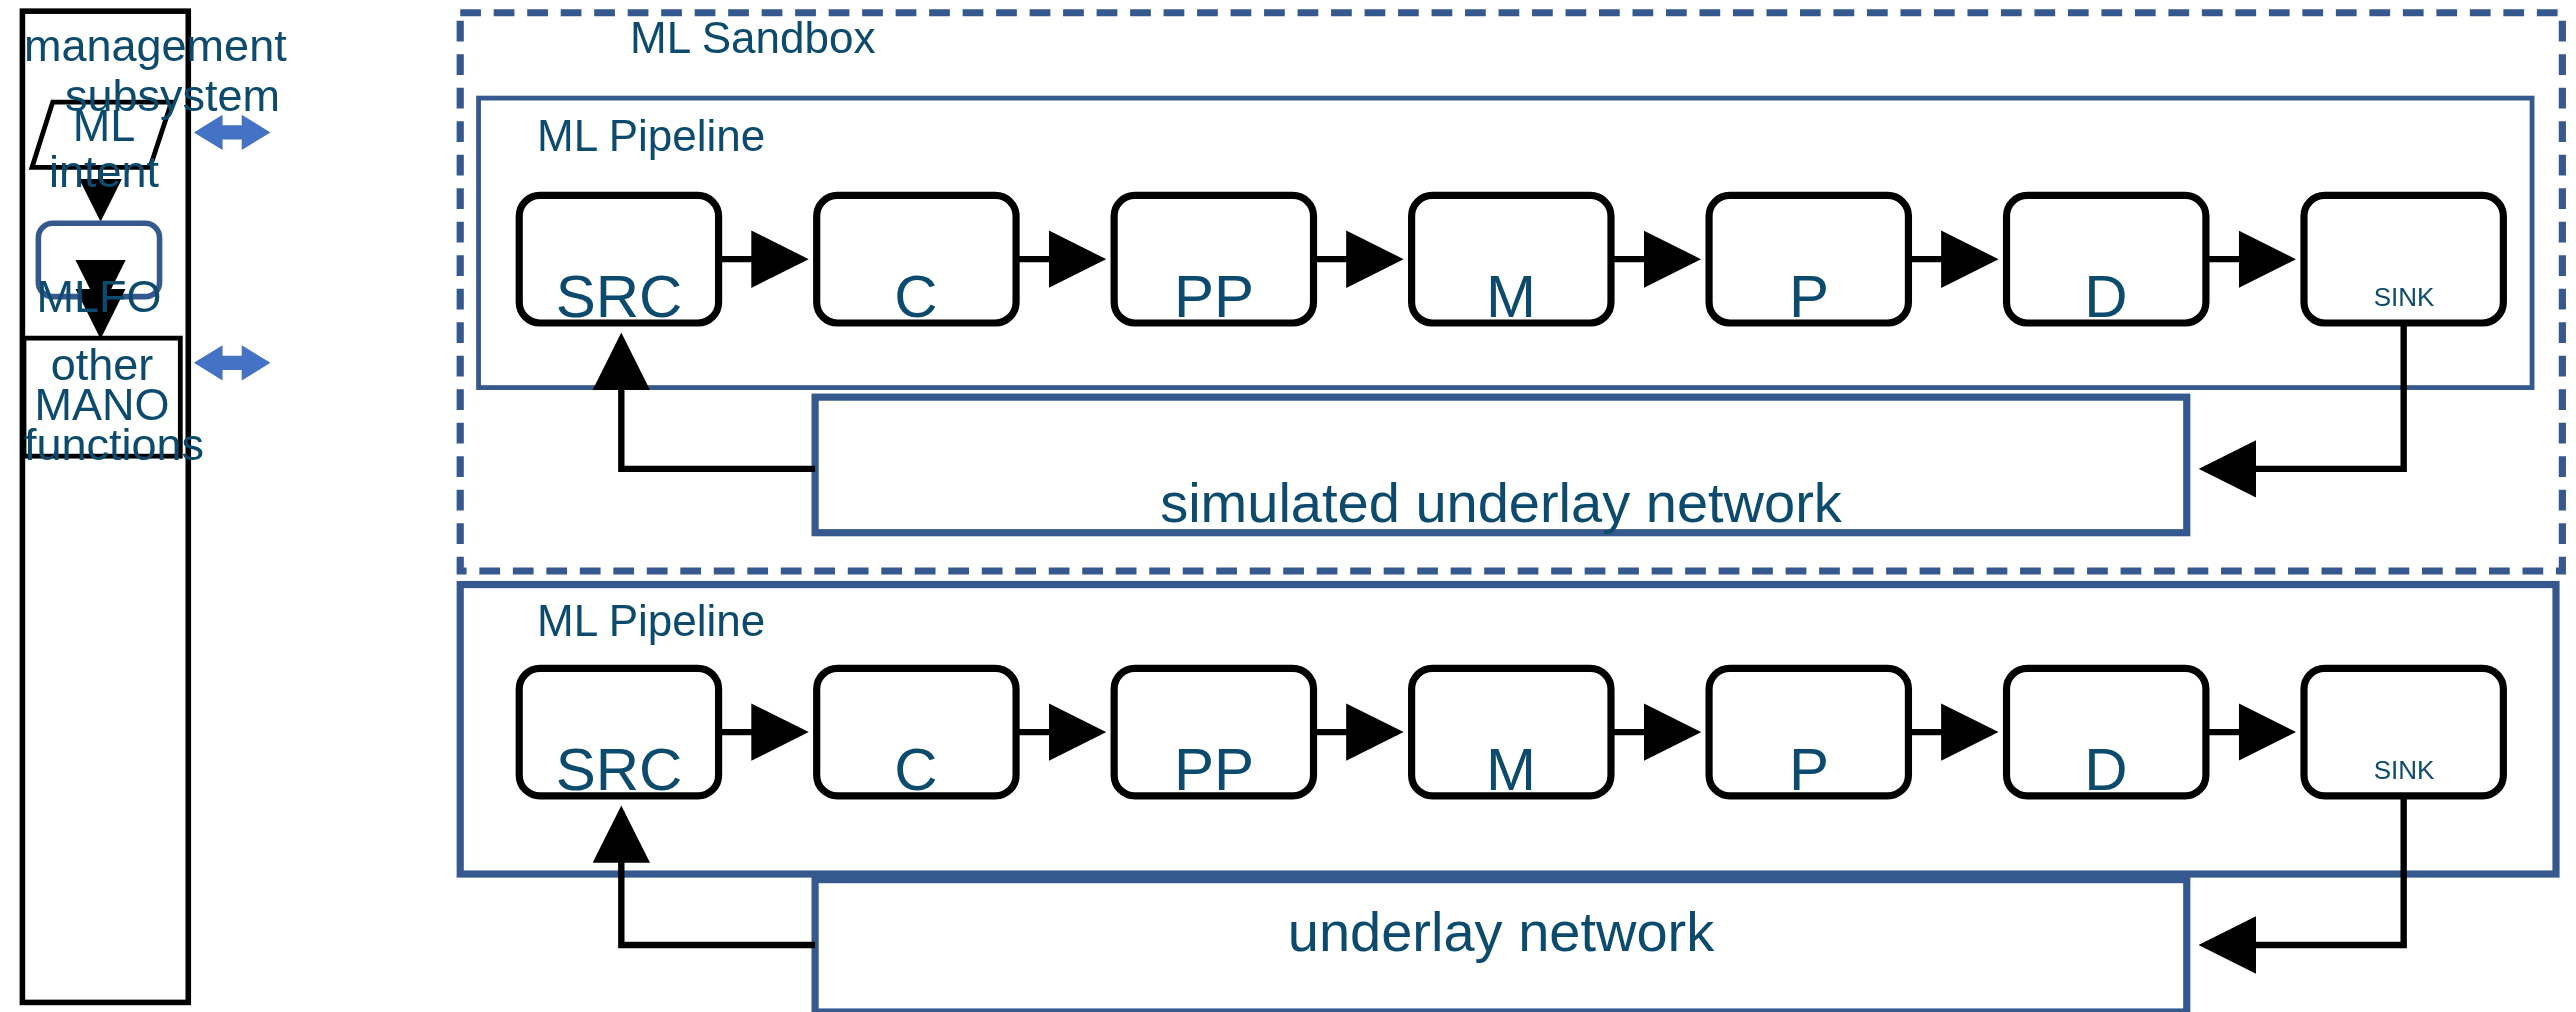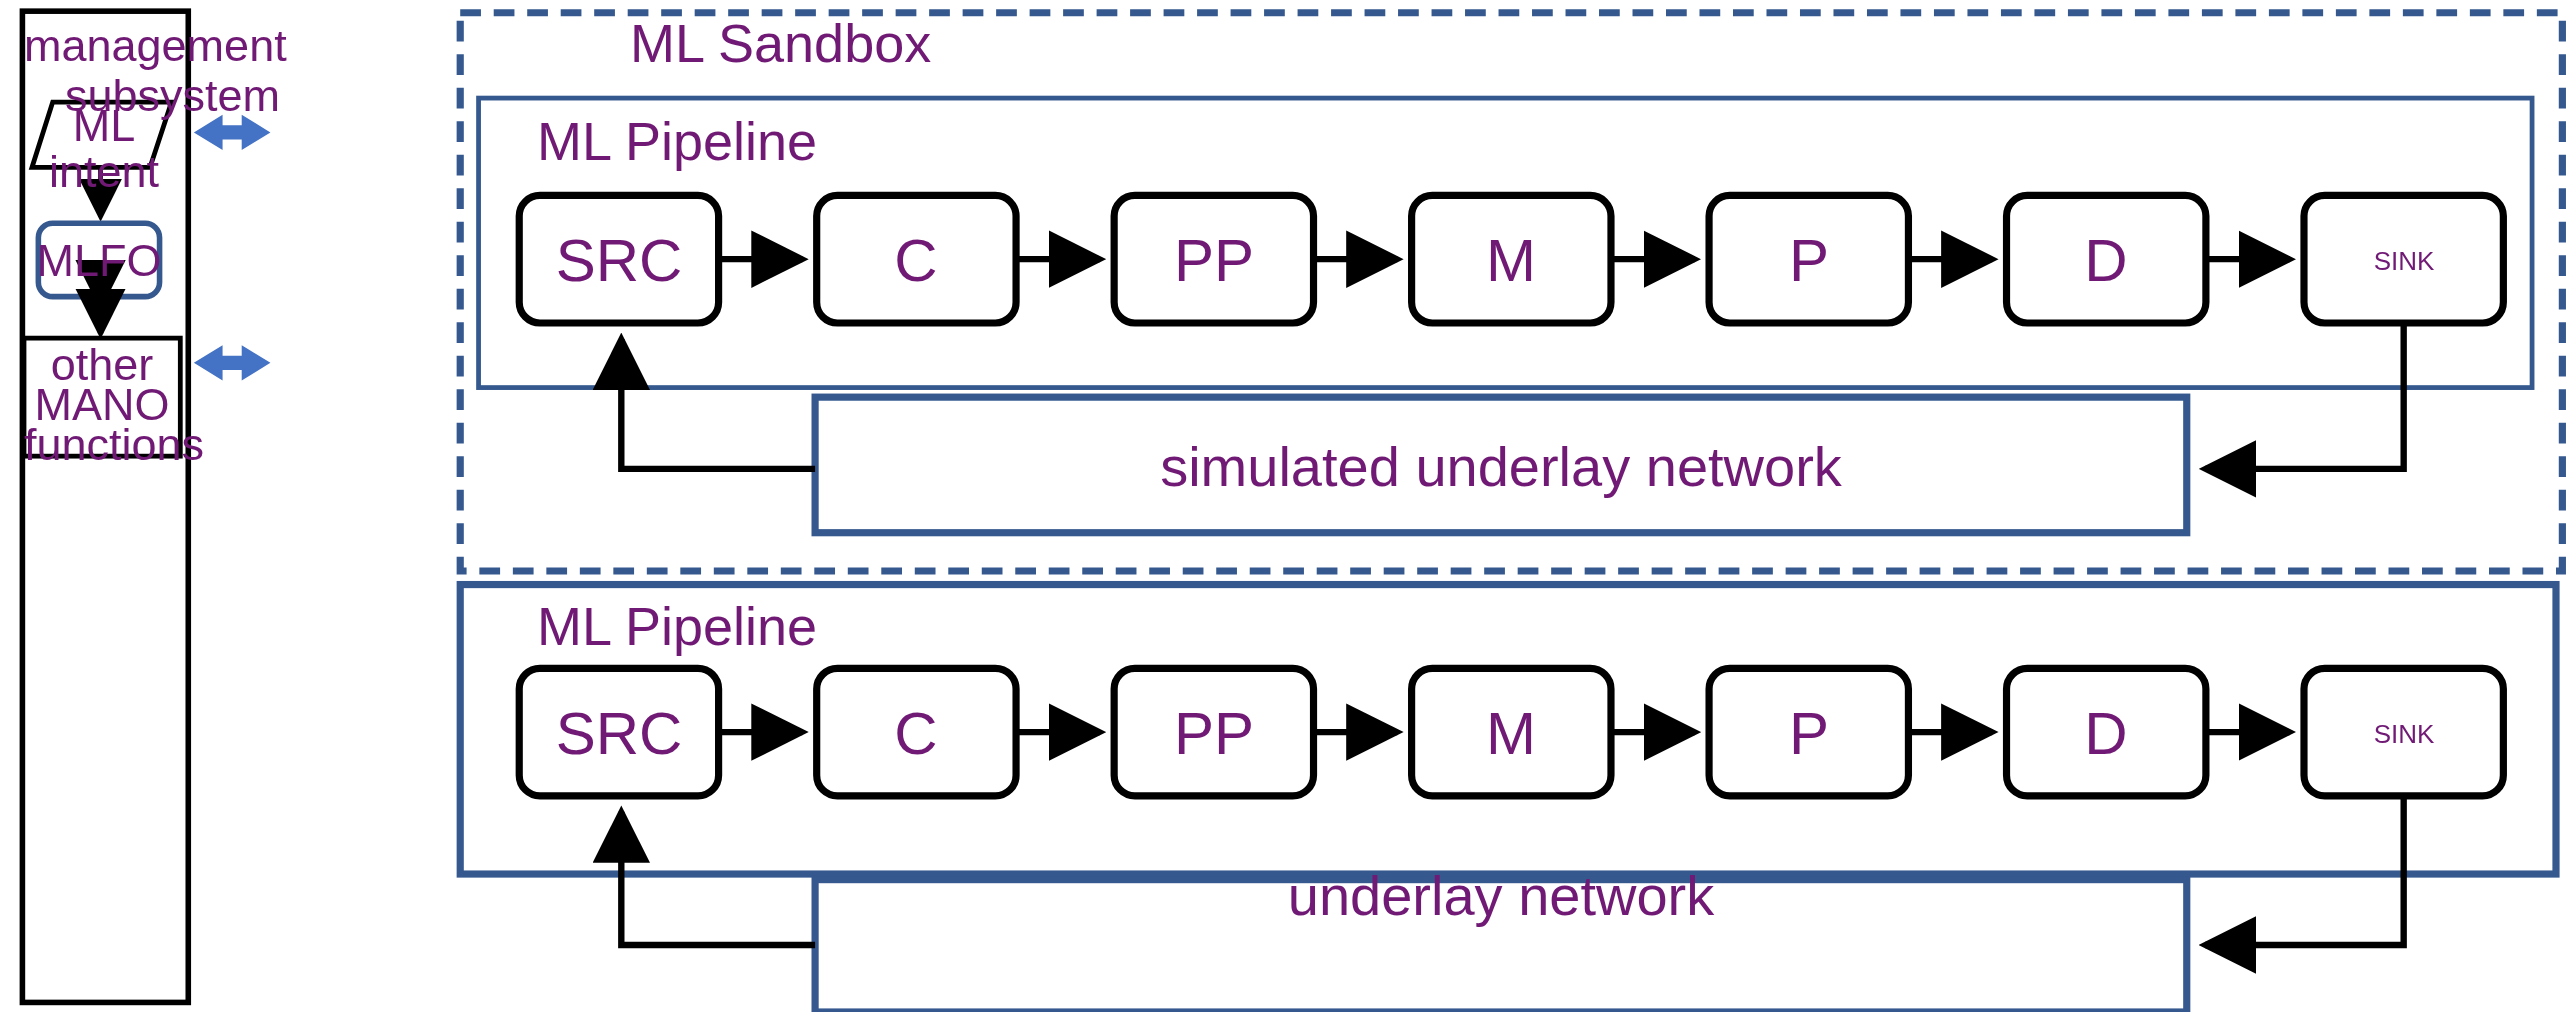--- a/index.html
+++ b/index.html
@@ -18,37 +18,38 @@
   svg.layer {
     position: absolute;
     top: 0;
     left: 0;
     width: 2576px;
     height: 1012px;
   }
   .lbl {
     position: absolute;
     font-family: "Liberation Sans", sans-serif;
-    color: #701a75;
+    color: #0c4a6e;
     white-space: pre;
     line-height: 1.08;
     text-align: center;
     user-select: none;
   }
   .lbl-center {
     transform: translate(-50%, -50%);
+    margin-top: 36px;
   }
   .node-label {
     font-size: 60px;
   }
   .node-label-sm {
     font-size: 26px;
   }
   .group-label {
-    font-size: 54px;
+    font-size: 44px;
     transform: translate(0, 0);
   }
   .panel-label {
     font-size: 45px;
   }
   .net-label {
     font-size: 56px;
   }
 </style>
 </head>

